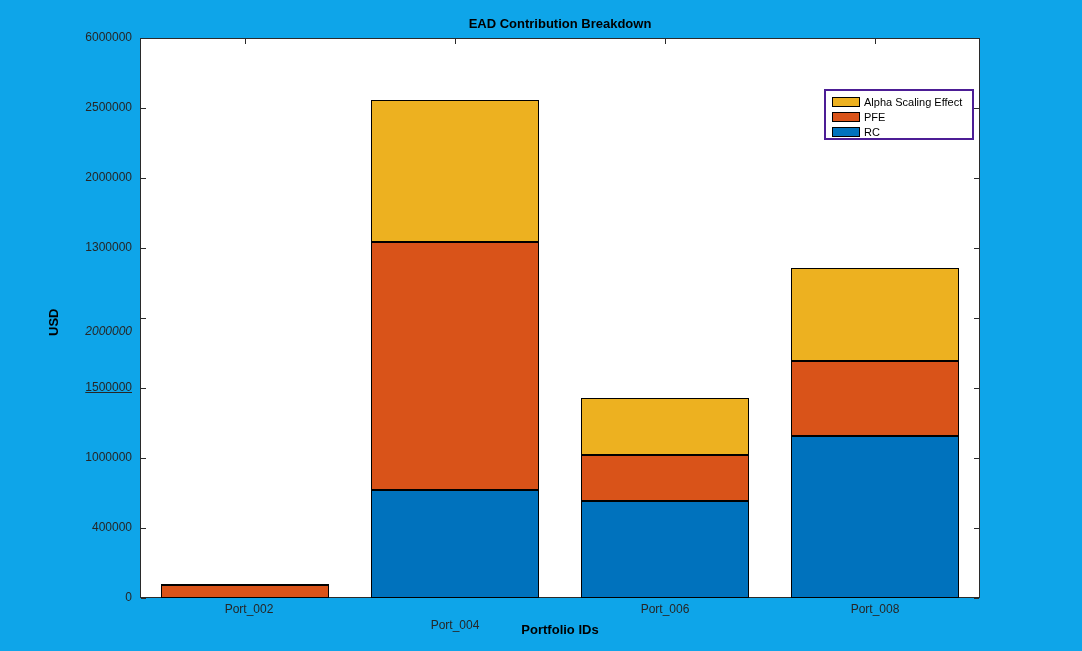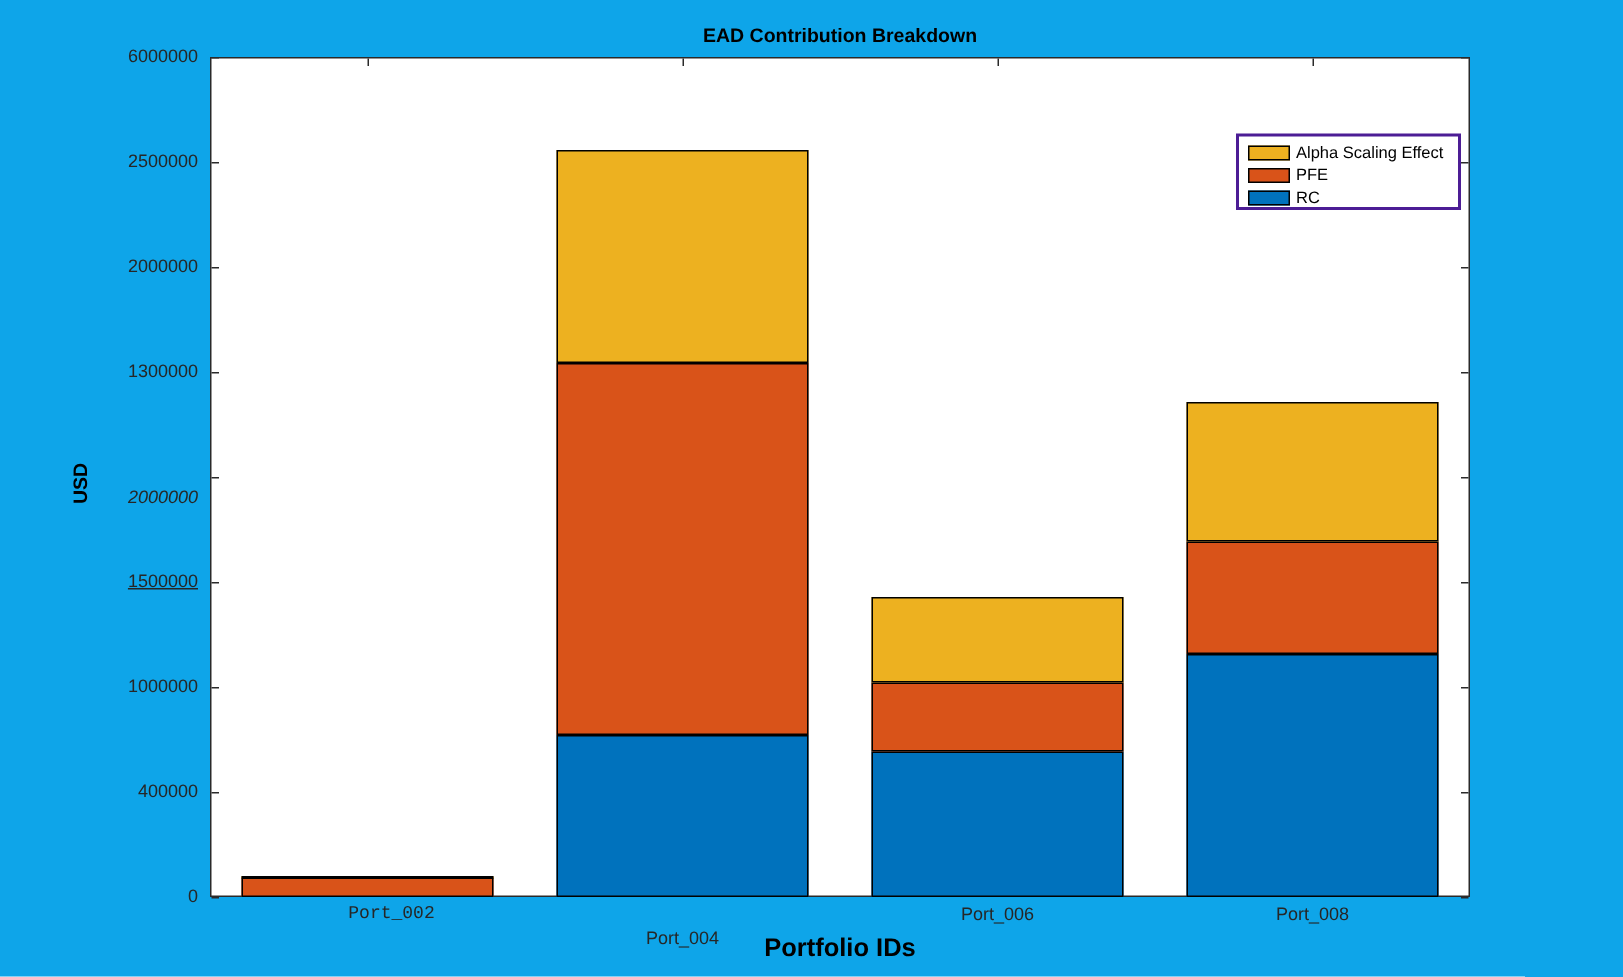--- a/index.html
+++ b/index.html
@@ -33,21 +33,21 @@
   .ylabel {
     position: absolute;
     font-size: 13px;
     font-weight: bold;
     color: #000;
     transform: rotate(-90deg);
     transform-origin: left top;
   }
   .xlabel {
     position: absolute;
-    font-size: 17px;
+    font-size: 13px;
     font-weight: bold;
     color: #000;
     text-align: center;
   }
   .ytick-label {
     position: absolute;
     font-size: 12px;
     color: #262626;
     text-align: right;
   }
@@ -127,21 +127,21 @@
       <div class="tick" style="left: 141px; top: 108px; width: 5px; height: 1px;"></div>
       <div class="tick" style="left: 974px; top: 108px; width: 5px; height: 1px;"></div>
       <div class="ytick-label" style="left: 62px; top: 100px; width: 70px;">2500000</div>
       <div class="tick" style="left: 141px; top: 38px; width: 5px; height: 1px;"></div>
       <div class="tick" style="left: 974px; top: 38px; width: 5px; height: 1px;"></div>
       <div class="ytick-label" style="left: 62px; top: 30px; width: 70px;">6000000</div>
     </div>
   <div id="xticks">
       <div class="tick" style="left: 245px; top: 593px; width: 1px; height: 5px;"></div>
       <div class="tick" style="left: 245px; top: 39px; width: 1px; height: 5px;"></div>
-      <div class="xtick-label" style="left: 156px; top: 602px; width: 210px; font-family: Liberation Mono, monospace;">Port_002</div>
+      <div class="xtick-label" style="left: 144px; top: 602px; width: 210px;">Port_002</div>
       <div class="tick" style="left: 455px; top: 593px; width: 1px; height: 5px;"></div>
       <div class="tick" style="left: 455px; top: 39px; width: 1px; height: 5px;"></div>
       <div class="xtick-label" style="left: 350px; top: 618px; width: 210px;">Port_004</div>
       <div class="tick" style="left: 665px; top: 593px; width: 1px; height: 5px;"></div>
       <div class="tick" style="left: 665px; top: 39px; width: 1px; height: 5px;"></div>
       <div class="xtick-label" style="left: 560px; top: 602px; width: 210px;">Port_006</div>
       <div class="tick" style="left: 875px; top: 593px; width: 1px; height: 5px;"></div>
       <div class="tick" style="left: 875px; top: 39px; width: 1px; height: 5px;"></div>
       <div class="xtick-label" style="left: 770px; top: 602px; width: 210px;">Port_008</div>
     </div>

